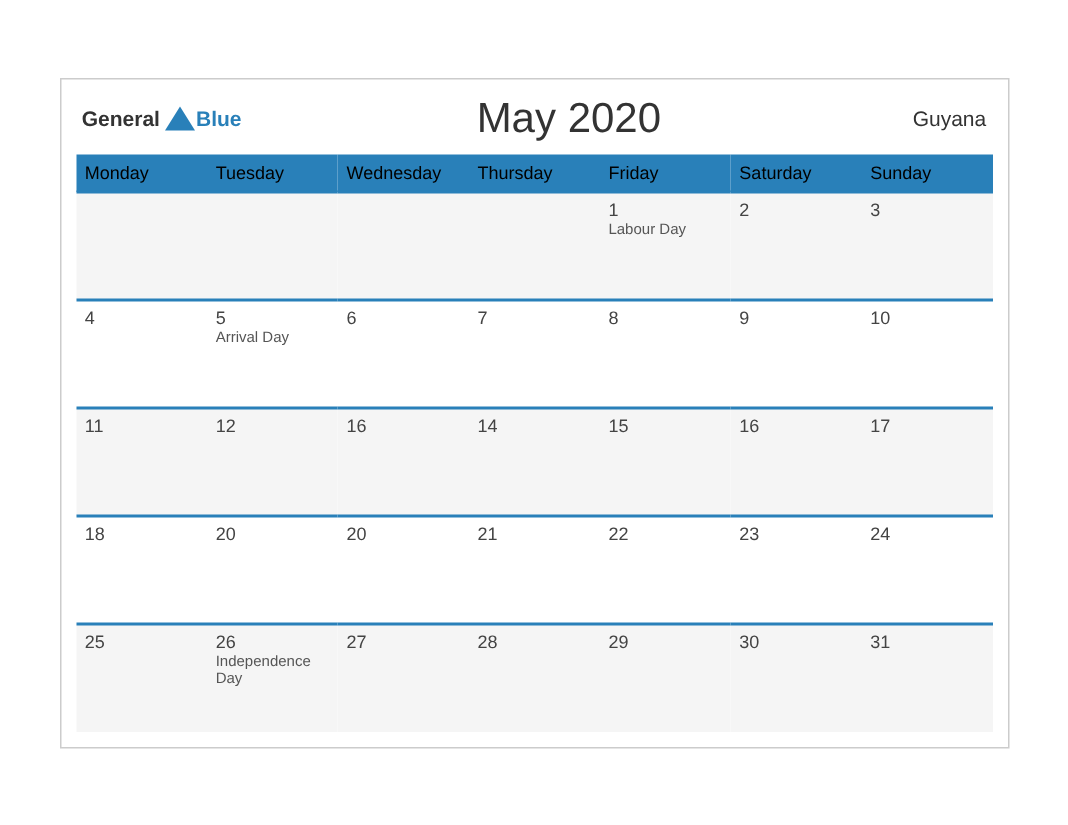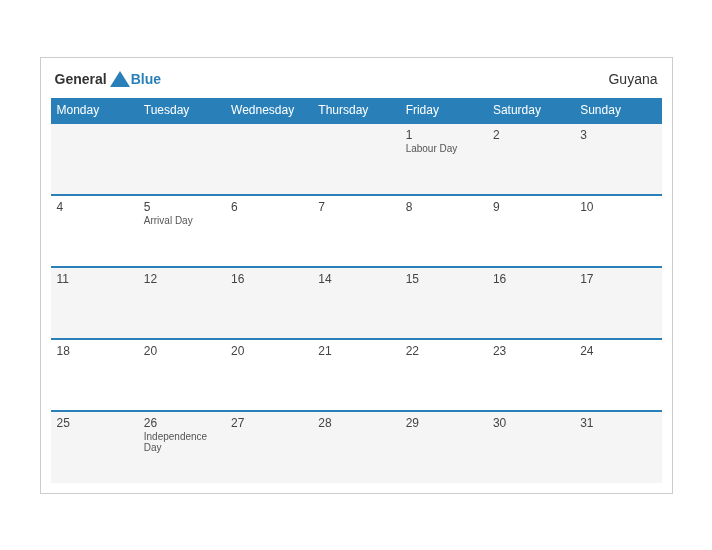--- a/index.html
+++ b/index.html
@@ -59,21 +59,21 @@
       color: #333;
       min-width: 60px;
       text-align: right;
     }
     .calendar-grid {
       width: 100%;
       border-collapse: collapse;
     }
     .calendar-grid th {
       background-color: #2980b9;
-      color: #ffffff;
+      color: #000000;
       font-size: 12px;
       font-weight: normal;
       text-align: left;
       padding: 5px 6px;
       border: none;
     }
     .calendar-grid td {
       width: calc(100% / 7);
       vertical-align: top;
       padding: 4px 6px;
@@ -107,20 +107,21 @@
   <div class="calendar-header">
     <div class="logo">
       <span class="logo-general">General</span>
 
       <svg class="logo-icon" viewBox="0 0 22 22">
         <polygon points="11,3 21,19 1,19" fill="#2980b9"></polygon>
       </svg>
       <br>
       <span class="logo-blue">Blue</span>
     </div>
+    <div class="calendar-title">May 2020</div>
     <div class="country-label">Guyana</div>
   </div>
 
   <table class="calendar-grid">
     <thead>
       <tr>
         <th>Monday</th>
         <th>Tuesday</th>
         <th>Wednesday</th>
         <th>Thursday</th>

